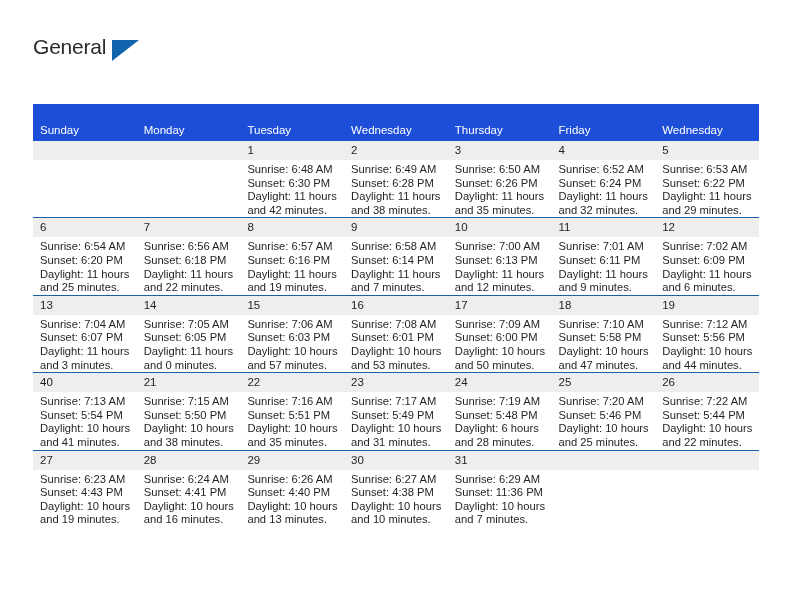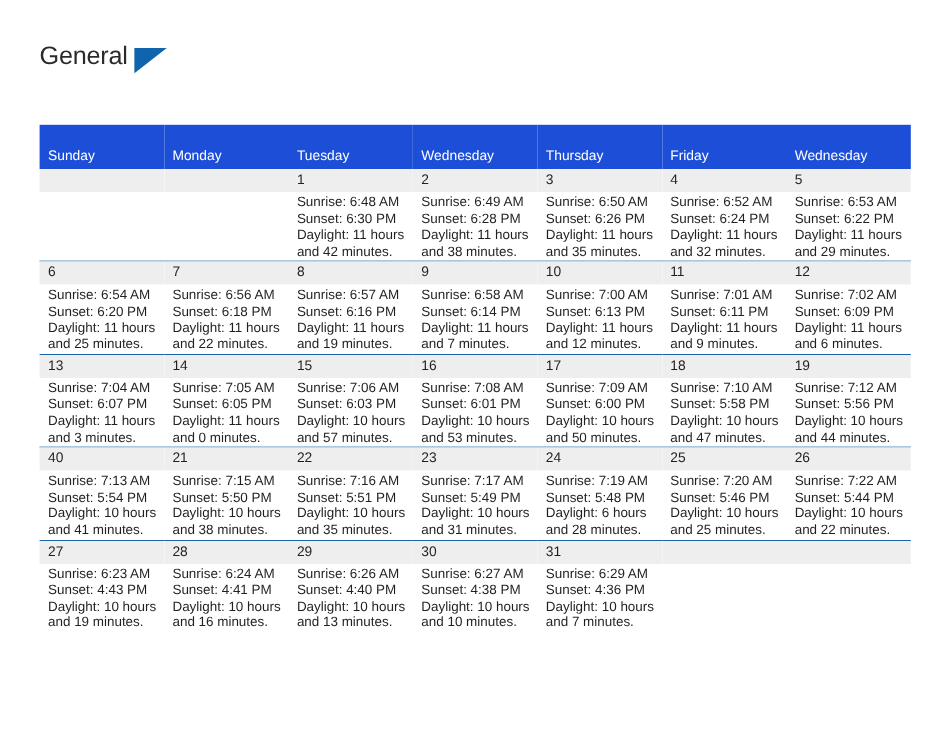--- a/index.html
+++ b/index.html
@@ -483,21 +483,21 @@
                 <div>Sunset: 4:38 PM</div>
                 <div class="daylight">Daylight: 10 hours and 10 minutes.</div>
               </div>
             </div>
           </td>
           <td>
             <div class="cell">
               <div class="daynum">31</div>
               <div class="info">
                 <div>Sunrise: 6:29 AM</div>
-                <div>Sunset: 4:36 PM</div>
+                <div>Sunset: 11:36 PM</div>
                 <div class="daylight">Daylight: 10 hours and 7 minutes.</div>
               </div>
             </div>
           </td>
           <td>
             <div class="cell empty">
               <div class="daynum"></div>
             </div>
           </td>
           <td>

